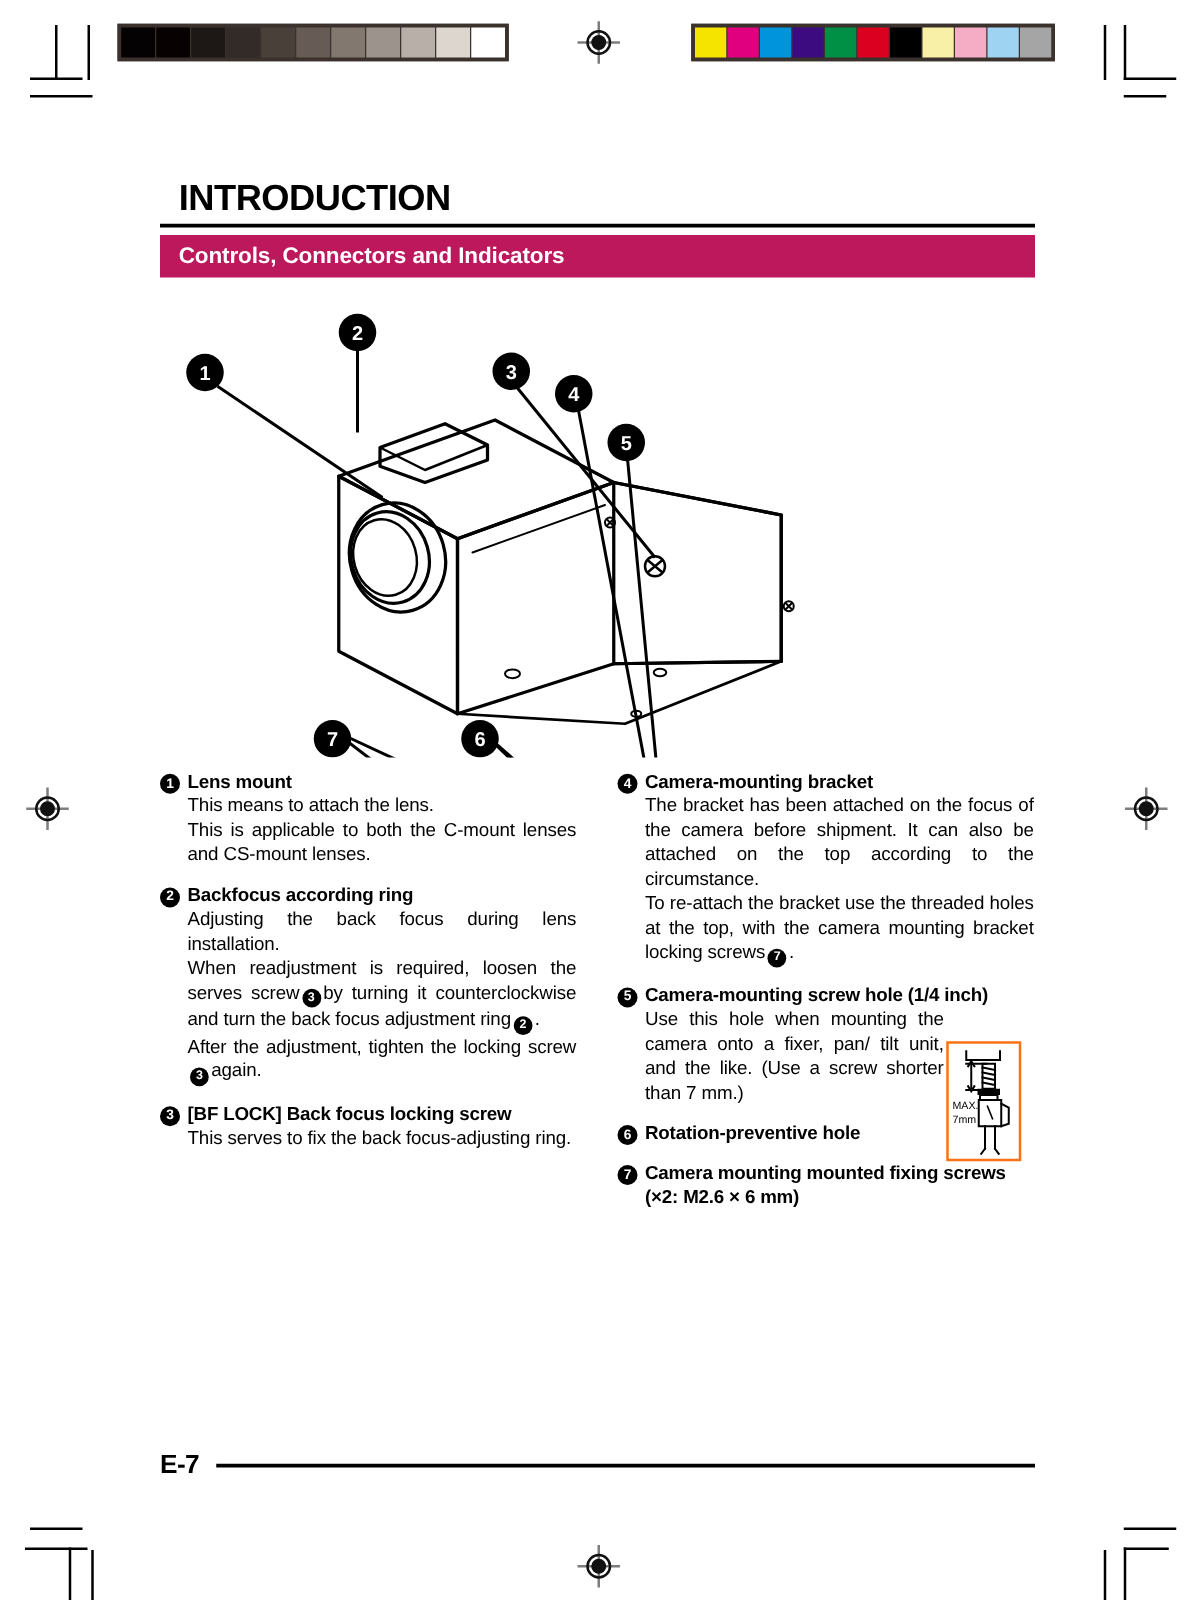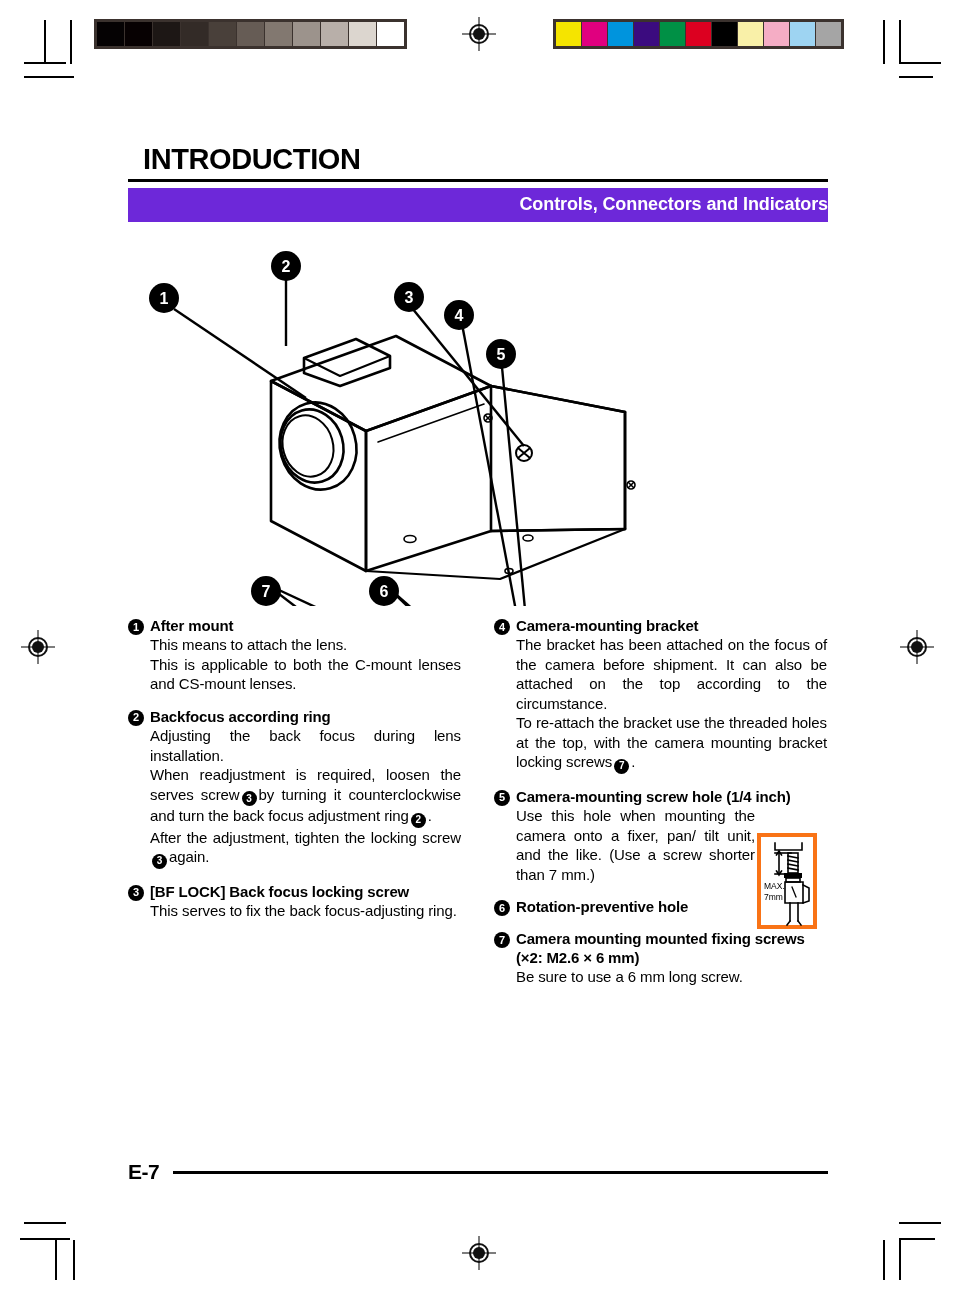--- a/index.html
+++ b/index.html
@@ -69,27 +69,26 @@
     letter-spacing: -0.4px;
     line-height: 1.05;
     margin: 0 0 5px 15px;
   }
   #title-rule {
     height: 3px;
     background: #000;
     margin-bottom: 6px;
   }
   #section-bar {
-    background: #6d28d9;
+    background: #be185d;
     color: #fff;
     font-size: 18px;
     font-weight: bold;
     padding: 6px 0 7px 15px;
     letter-spacing: -0.1px;
-    text-align: right;
   }
 
   
   #figure {
     margin-top: 24px;
     height: 360px;
     position: relative;
   }
   #figure svg { position: absolute; left: 0; top: 0; }
 
@@ -152,21 +151,21 @@
   .item-body p { margin: 0; }
   .just { text-align: justify; text-align-last: left; }
 
   
   #inset-box {
     position: absolute;
     right: 10px;
     top: 46px;
     width: 60px;
     height: 96px;
-    border: 4px solid #f97316;
+    border: 2px solid #f97316;
     background: #fff;
     box-sizing: border-box;
   }
   #inset-box svg { display: block; }
   .wrap-float {
     float: right;
     width: 72px;
     height: 100px;
     shape-outside: margin-box;
   }
@@ -392,21 +391,21 @@
     </svg>
   </div>
 
   <div id="body-columns">
 
     <div class="column">
 
       <div class="item">
         <div class="item-head">
           <span class="num-badge">1</span>
-          <span class="item-title">After mount</span>
+          <span class="item-title">Lens mount</span>
         </div>
         <div class="item-body">
           <p>This means to attach the lens.</p>
           <p class="just">This is applicable to both the C-mount lenses and CS-mount lenses.</p>
         </div>
       </div>
 
       <div class="item">
         <div class="item-head">
           <span class="num-badge">2</span>
@@ -494,23 +493,20 @@
       </div>
 
       <div class="item">
         <div class="item-head">
           <span class="num-badge">7</span>
           <span class="item-title">
             <span>Camera mounting mounted fixing screws</span>
             <span>(×2: M2.6 × 6 mm)</span>
           </span>
         </div>
-        <div class="item-body">
-          <p>Be sure to use a 6 mm long screw.</p>
-        </div>
       </div>
 
     </div>
   </div>
 </div>
 
 <div id="footer">
   <span id="page-number">E-7</span>
   <span id="footer-rule"></span>
 </div>

